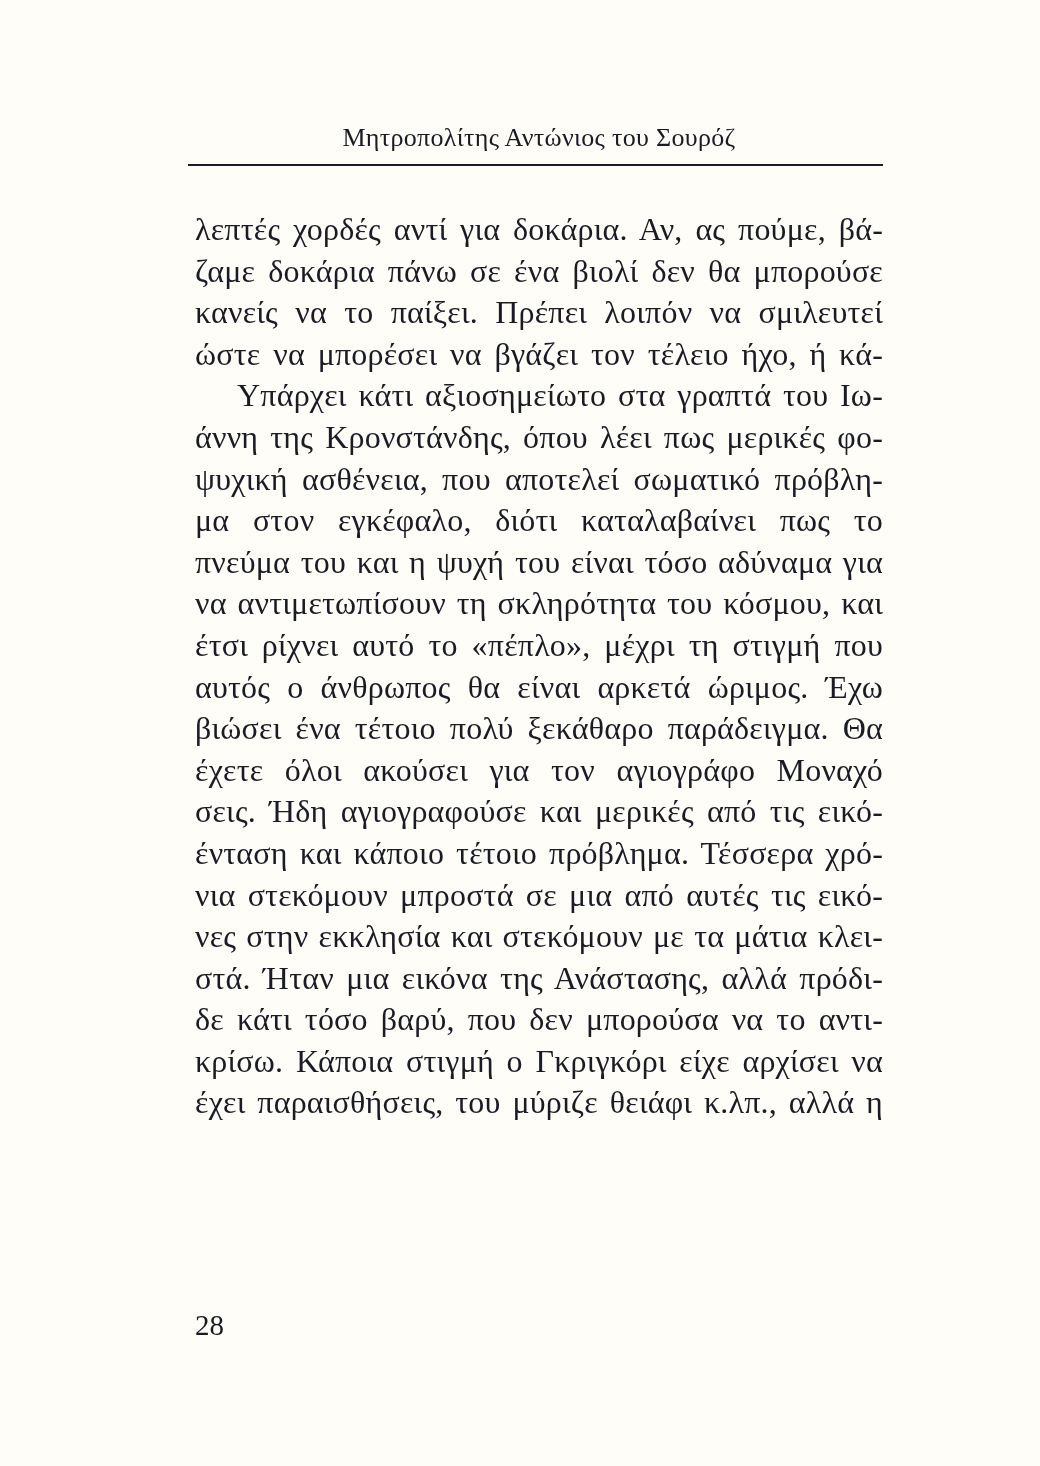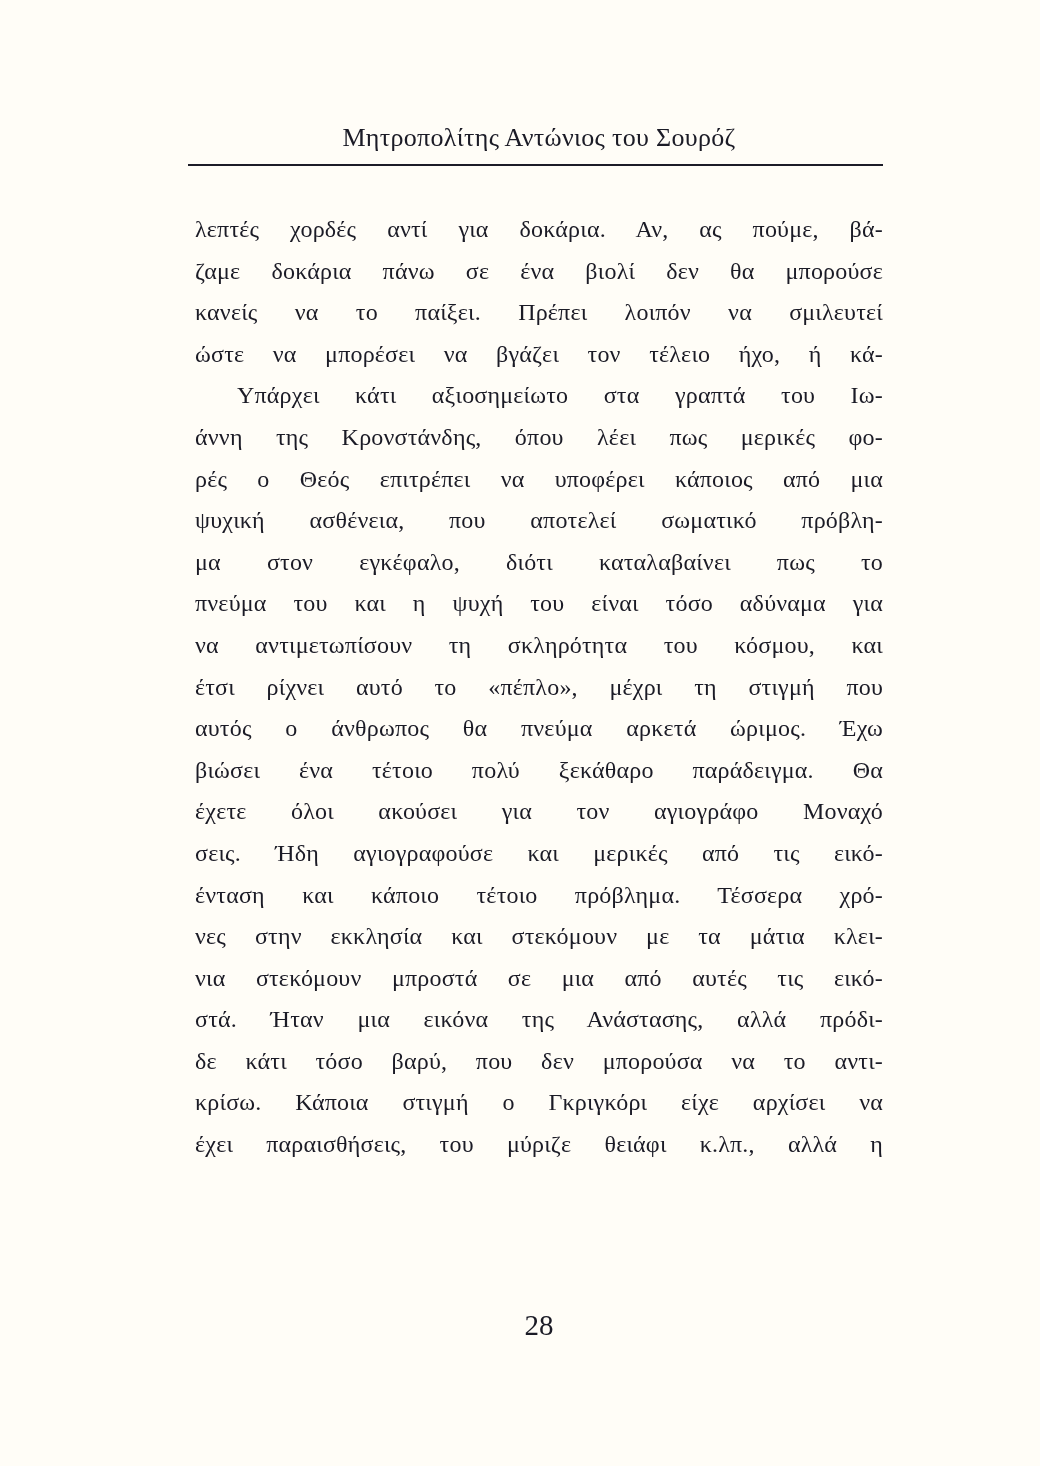--- a/index.html
+++ b/index.html
@@ -38,21 +38,21 @@
     height: 0;
     border: none;
     border-top: 2px solid #1c1c28;
     margin: 0;
   }
   .page-body {
     position: absolute;
     top: 209px;
     left: 195px;
     width: 688px;
-    font-size: 24px;
+    font-size: 32px;
   }
   .paragraph {
     margin: 0;
   }
   .line {
     text-align: justify;
     text-align-last: justify;
     height: 41.6px;
     line-height: 41.6px;
     overflow: hidden;
@@ -62,21 +62,21 @@
     padding-left: 42px;
   }
   .line.last {
     text-align-last: left;
   }
   .page-number {
     position: absolute;
     top: 1305px;
     left: 195px;
     width: 688px;
-    text-align: center;
+    text-align: left;
     font-size: 29px;
     line-height: 40px;
   }
 </style>
 </head>
 <body>
 
 <div class="page">
 
   <div class="running-header">Μητροπολίτης Αντώνιος του Σουρόζ</div>
@@ -86,33 +86,32 @@
   <div class="page-body">
       <div class="paragraph">
         <div class="line">λεπτές χορδές αντί για δοκάρια. Αν, ας πούμε, βά-</div>
         <div class="line">ζαμε δοκάρια πάνω σε ένα βιολί δεν θα μπορούσε</div>
         <div class="line">κανείς να το παίξει. Πρέπει λοιπόν να σμιλευτεί</div>
         <div class="line">ώστε να μπορέσει να βγάζει τον τέλειο ήχο, ή κά-</div>
       </div>
       <div class="paragraph">
         <div class="line indent">Υπάρχει κάτι αξιοσημείωτο στα γραπτά του Ιω-</div>
         <div class="line">άννη της Κρονστάνδης, όπου λέει πως μερικές φο-</div>
-        <div class="line">ρές ο Θεός επιτρέπει να υποφέρει κάποιος από μια</div>
         <div class="line">ψυχική ασθένεια, που αποτελεί σωματικό πρόβλη-</div>
         <div class="line">μα στον εγκέφαλο, διότι καταλαβαίνει πως το</div>
         <div class="line">πνεύμα του και η ψυχή του είναι τόσο αδύναμα για</div>
         <div class="line">να αντιμετωπίσουν τη σκληρότητα του κόσμου, και</div>
         <div class="line">έτσι ρίχνει αυτό το «πέπλο», μέχρι τη στιγμή που</div>
-        <div class="line">αυτός ο άνθρωπος θα πνεύμα αρκετά ώριμος. Έχω</div>
+        <div class="line">αυτός ο άνθρωπος θα είναι αρκετά ώριμος. Έχω</div>
         <div class="line">βιώσει ένα τέτοιο πολύ ξεκάθαρο παράδειγμα. Θα</div>
         <div class="line">έχετε όλοι ακούσει για τον αγιογράφο Μοναχό</div>
         <div class="line">σεις. Ήδη αγιογραφούσε και μερικές από τις εικό-</div>
         <div class="line">ένταση και κάποιο τέτοιο πρόβλημα. Τέσσερα χρό-</div>
+        <div class="line">νια στεκόμουν μπροστά σε μια από αυτές τις εικό-</div>
         <div class="line">νες στην εκκλησία και στεκόμουν με τα μάτια κλει-</div>
-        <div class="line">νια στεκόμουν μπροστά σε μια από αυτές τις εικό-</div>
         <div class="line">στά. Ήταν μια εικόνα της Ανάστασης, αλλά πρόδι-</div>
         <div class="line">δε κάτι τόσο βαρύ, που δεν μπορούσα να το αντι-</div>
         <div class="line">κρίσω. Κάποια στιγμή ο Γκριγκόρι είχε αρχίσει να</div>
         <div class="line">έχει παραισθήσεις, του μύριζε θειάφι κ.λπ., αλλά η</div>
       </div>
     </div>
 
   <div class="page-number">28</div>
 
 </div>

